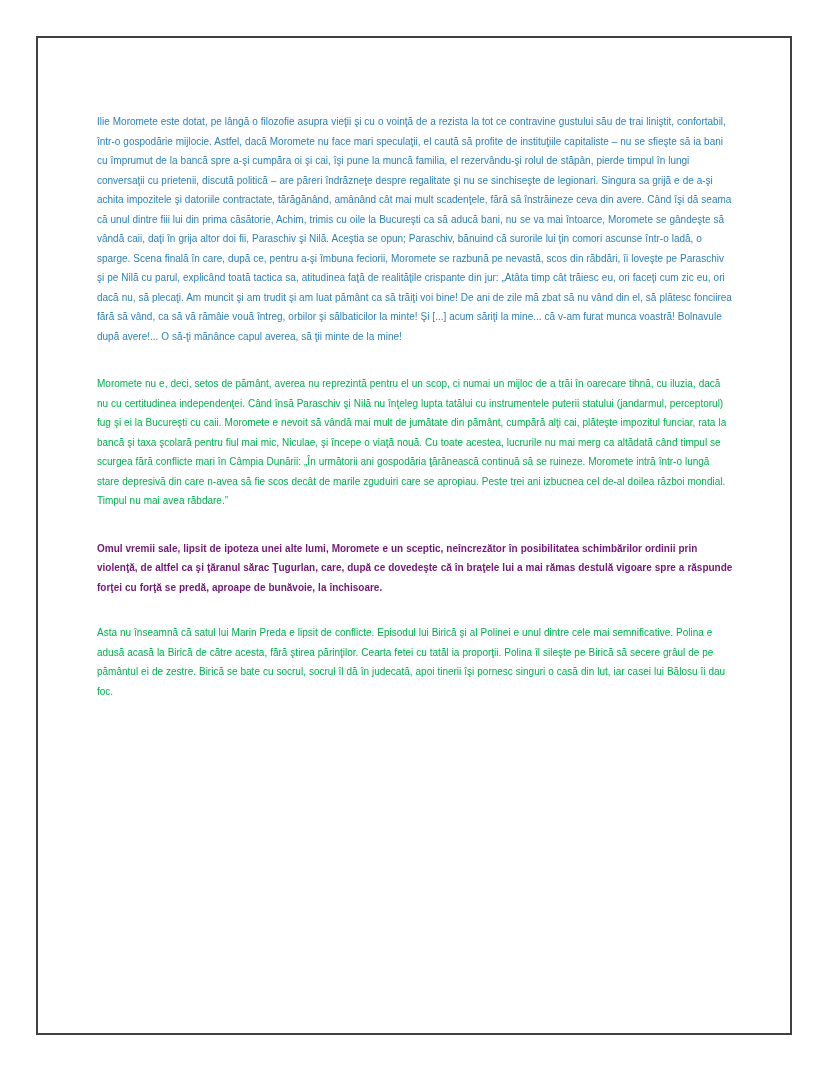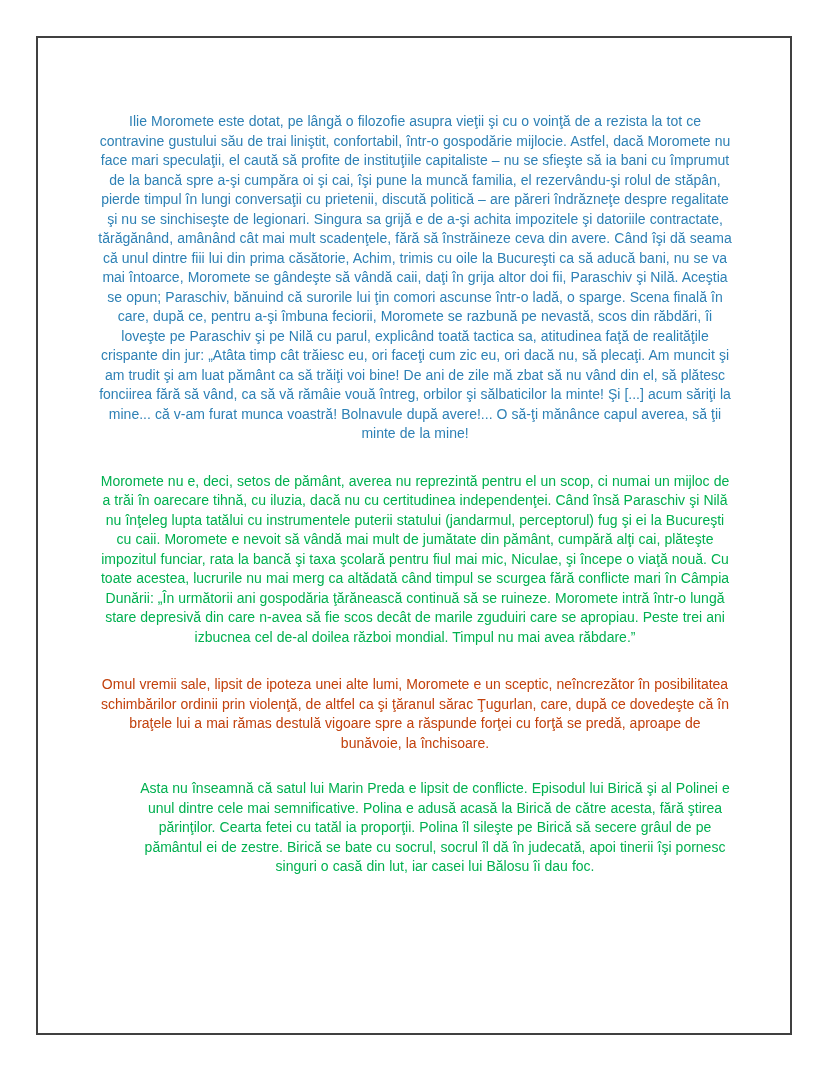--- a/index.html
+++ b/index.html
@@ -25,37 +25,37 @@
     background: transparent;
   }
   .doc-content {
     position: absolute;
     left: 97px;
     top: 112px;
     width: 636px;
   }
   p.doc-paragraph {
     margin: 0 0 28px 0;
-    font-size: 14px;
+    font-size: 10px;
     line-height: 19.5px;
-    text-align: center;
+    text-align: left;
     word-spacing: 0.2px;
   }
   .doc-content p.doc-paragraph:nth-child(2) { }
   .doc-content p.doc-paragraph:nth-child(3) { margin-bottom: 26px; }
-  .doc-content p.doc-paragraph:last-child { margin-bottom: 0; margin-left: 40px; }
+  .doc-content p.doc-paragraph:last-child { margin-bottom: 0; }
 </style>
 </head>
 <body>
 
 <div class="page-frame" style="border-color: rgb(64, 64, 64);"></div>
 
 <div class="doc-content">
 
   <p class="doc-paragraph" style="color: rgb(46, 129, 181);">Ilie Moromete este dotat, pe lângă o filozofie asupra vieţii şi cu o voinţă de a rezista la tot ce contravine gustului său de trai liniştit, confortabil, într-o gospodărie mijlocie. Astfel, dacă Moromete nu face mari speculaţii, el caută să profite de instituţiile capitaliste – nu se sfieşte să ia bani cu împrumut de la bancă spre a-şi cumpăra oi şi cai, îşi pune la muncă familia, el rezervându-şi rolul de stăpân, pierde timpul în lungi conversaţii cu prietenii, discută politică – are păreri îndrăzneţe despre regalitate şi nu se sinchiseşte de legionari. Singura sa grijă e de a-şi achita impozitele şi datoriile contractate, tărăgănând, amânând cât mai mult scadenţele, fără să înstrăineze ceva din avere. Când îşi dă seama că unul dintre fiii lui din prima căsătorie, Achim, trimis cu oile la Bucureşti ca să aducă bani, nu se va mai întoarce, Moromete se gândeşte să vândă caii, daţi în grija altor doi fii, Paraschiv şi Nilă. Aceştia se opun; Paraschiv, bănuind că surorile lui ţin comori ascunse într-o ladă, o sparge. Scena finală în care, după ce, pentru a-şi îmbuna feciorii, Moromete se razbună pe nevastă, scos din răbdări, îi loveşte pe Paraschiv şi pe Nilă cu parul, explicând toată tactica sa, atitudinea faţă de realităţile crispante din jur: „Atâta timp cât trăiesc eu, ori faceţi cum zic eu, ori dacă nu, să plecaţi. Am muncit şi am trudit şi am luat pământ ca să trăiţi voi bine! De ani de zile mă zbat să nu vând din el, să plătesc fonciirea fără să vând, ca să vă rămâie vouă întreg, orbilor şi sălbaticilor la minte! Şi [...] acum săriţi la mine... că v-am furat munca voastră! Bolnavule după avere!... O să-ţi mănânce capul averea, să ţii minte de la mine!</p>
 
   <p class="doc-paragraph" style="color: rgb(0, 176, 80);">Moromete nu e, deci, setos de pământ, averea nu reprezintă pentru el un scop, ci numai un mijloc de a trăi în oarecare tihnă, cu iluzia, dacă nu cu certitudinea independenţei. Când însă Paraschiv şi Nilă nu înţeleg lupta tatălui cu instrumentele puterii statului (jandarmul, perceptorul) fug şi ei la Bucureşti cu caii. Moromete e nevoit să vândă mai mult de jumătate din pământ, cumpără alţi cai, plăteşte impozitul funciar, rata la bancă şi taxa şcolară pentru fiul mai mic, Niculae, şi începe o viaţă nouă. Cu toate acestea, lucrurile nu mai merg ca altădată când timpul se scurgea fără conflicte mari în Câmpia Dunării: „În următorii ani gospodăria ţărănească continuă să se ruineze. Moromete intră într-o lungă stare depresivă din care n-avea să fie scos decât de marile zguduiri care se apropiau. Peste trei ani izbucnea cel de-al doilea război mondial. Timpul nu mai avea răbdare.”</p>
 
-  <p class="doc-paragraph" style="color: #c2410c;">Omul vremii sale, lipsit de ipoteza unei alte lumi, Moromete e un sceptic, neîncrezător în posibilitatea schimbărilor ordinii prin violenţă, de altfel ca şi ţăranul sărac Ţugurlan, care, după ce dovedeşte că în braţele lui a mai rămas destulă vigoare spre a răspunde forţei cu forţă se predă, aproape de bunăvoie, la închisoare.</p>
+  <p class="doc-paragraph" style="color: #701a75; font-weight: bold;">Omul vremii sale, lipsit de ipoteza unei alte lumi, Moromete e un sceptic, neîncrezător în posibilitatea schimbărilor ordinii prin violenţă, de altfel ca şi ţăranul sărac Ţugurlan, care, după ce dovedeşte că în braţele lui a mai rămas destulă vigoare spre a răspunde forţei cu forţă se predă, aproape de bunăvoie, la închisoare.</p>
 
   <p class="doc-paragraph" style="color: rgb(0, 176, 80);">Asta nu înseamnă că satul lui Marin Preda e lipsit de conflicte. Episodul lui Birică şi al Polinei e unul dintre cele mai semnificative. Polina e adusă acasă la Birică de către acesta, fără ştirea părinţilor. Cearta fetei cu tatăl ia proporţii. Polina îl sileşte pe Birică să secere grâul de pe pământul ei de zestre. Birică se bate cu socrul, socrul îl dă în judecată, apoi tinerii îşi pornesc singuri o casă din lut, iar casei lui Bălosu îi dau foc.</p>
 
 </div>
 
 </body></html>

